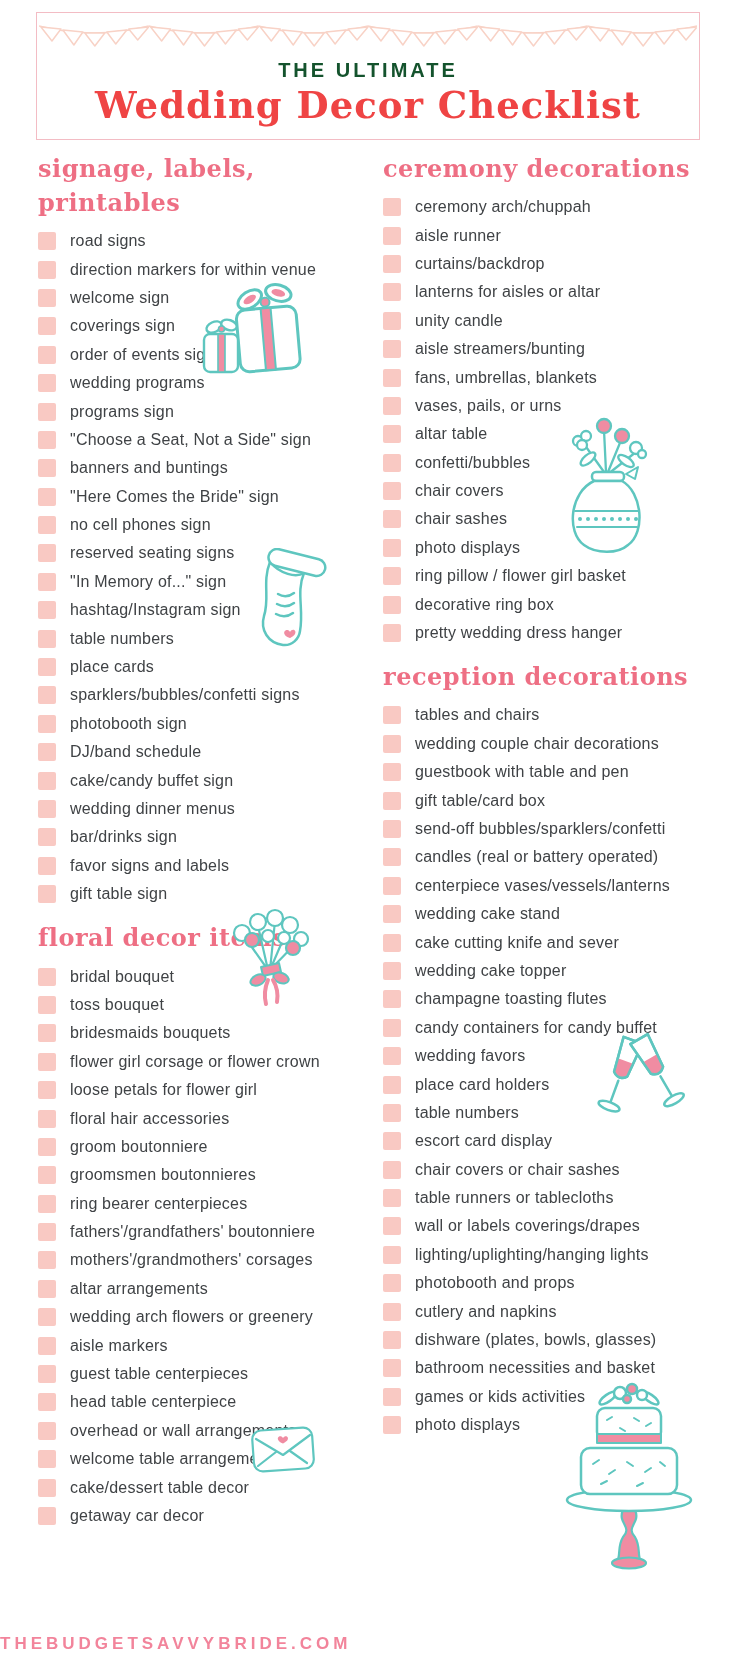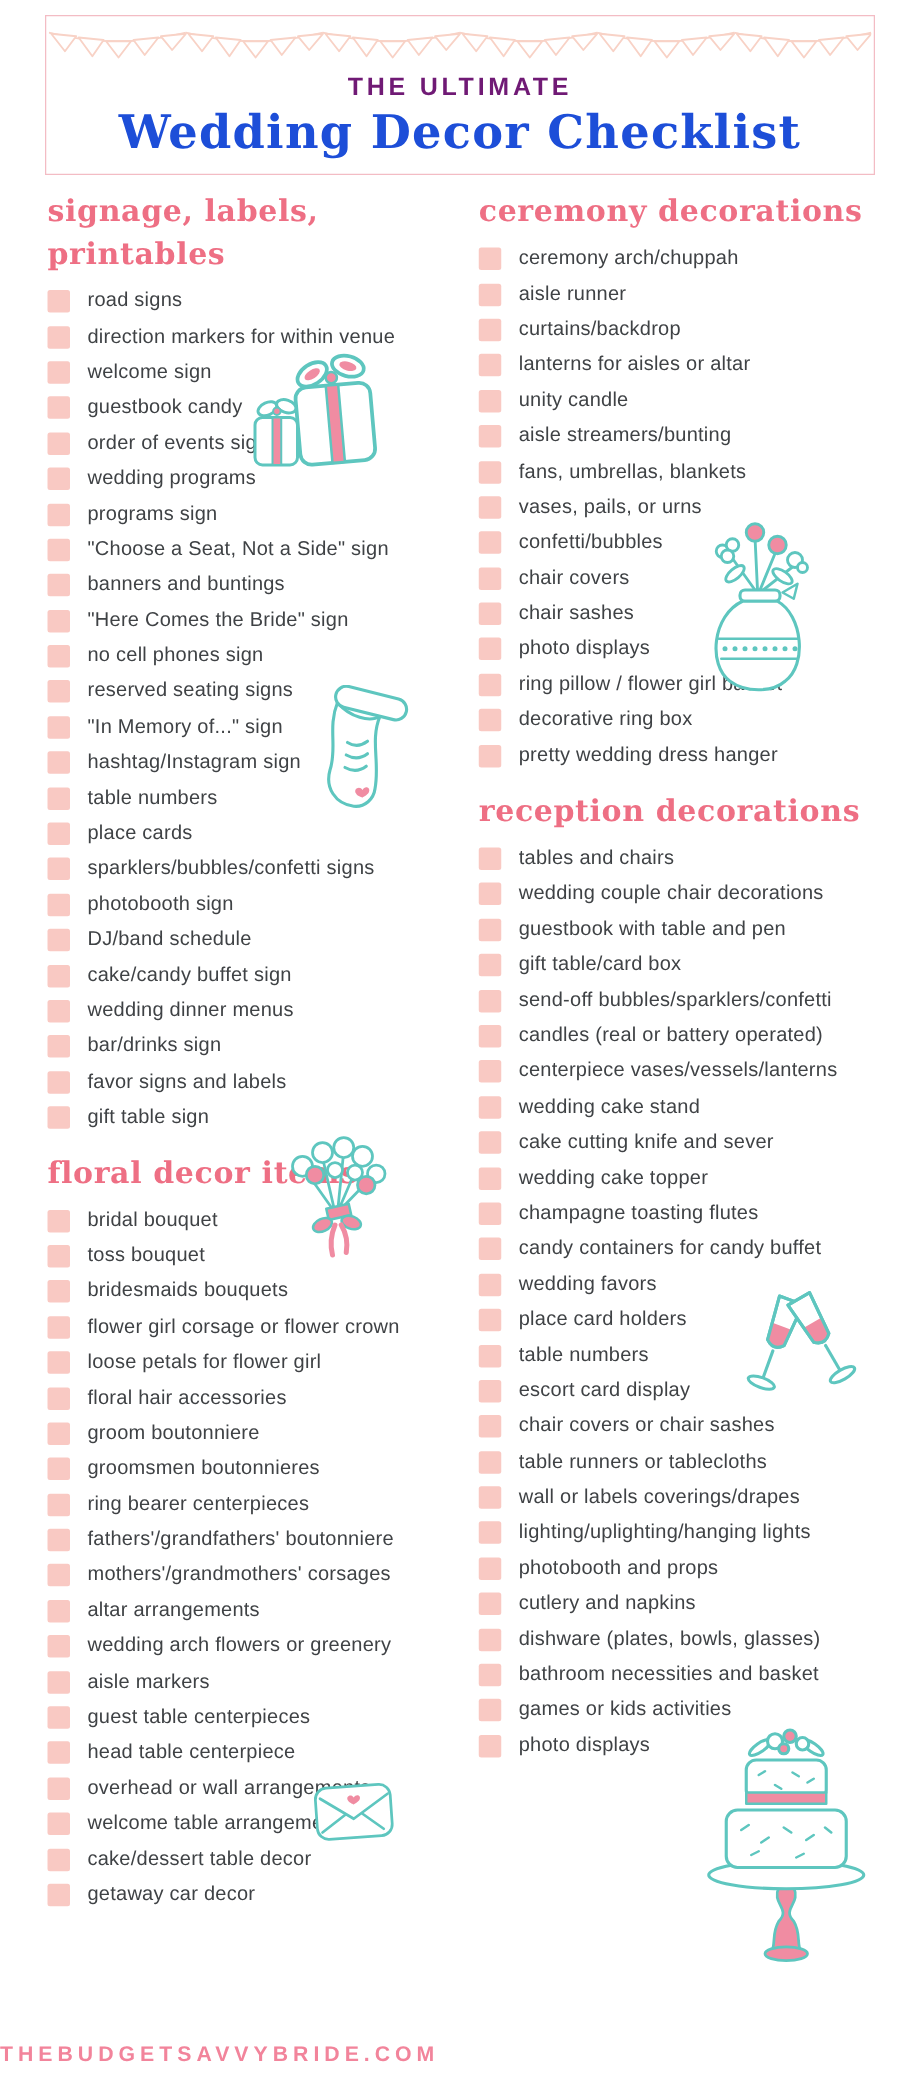--- a/index.html
+++ b/index.html
@@ -2,23 +2,23 @@
 <html><head>
 <meta charset="utf-8">
 <style>
   html,body{margin:0;padding:0;background:#ffffff;}
   .page{position:relative;width:736px;height:1676px;background:#ffffff;overflow:hidden;
         font-family:"Liberation Sans",sans-serif;}
 
   
   .title-box{position:absolute;left:36px;right:36px;top:12px;height:126px;border:1px solid #f3bcc4;background:#fff;}
   .bunting{position:absolute;top:10px;left:2px;width:658px;height:30px;}
-  .kicker{position:absolute;top:46px;left:0;width:100%;text-align:center;color:#701a75;
+  .kicker{position:absolute;top:46px;left:0;width:100%;text-align:center;color:#14532d;
           font-size:20px;font-weight:bold;letter-spacing:3px;}
-  .main-title{position:absolute;top:70px;left:0;width:100%;text-align:center;color:#1d4ed8;
+  .main-title{position:absolute;top:70px;left:0;width:100%;text-align:center;color:#ef4444;
           font-size:37px;font-weight:bold;font-family:"DejaVu Serif","Liberation Serif",serif;margin:0;letter-spacing:1px;}
 
   
   .col{position:absolute;top:152px;}
   .col-left{left:38px;width:336px;}
   .col-right{left:383px;width:352px;}
   .section-title{font-family:"DejaVu Serif","Liberation Serif",serif;font-weight:bold;font-size:24px;
           color:#ee6f84;margin:0 0 7px 0;line-height:34px;letter-spacing:0.5px;}
   .items{list-style:none;margin:0 0 13px 0;padding:0;}
   .item{display:flex;align-items:center;height:28.4px;}
@@ -80,21 +80,21 @@
         <li class="item">
           <span class="checkbox"></span>
           <span class="item-label">direction markers for within venue</span>
         </li>
         <li class="item">
           <span class="checkbox"></span>
           <span class="item-label">welcome sign</span>
         </li>
         <li class="item">
           <span class="checkbox"></span>
-          <span class="item-label">guestbook candy</span>
+          <span class="item-label">coverings sign</span>
         </li>
         <li class="item">
           <span class="checkbox"></span>
           <span class="item-label">order of events sign</span>
         </li>
         <li class="item">
           <span class="checkbox"></span>
           <span class="item-label">wedding programs</span>
         </li>
         <li class="item">
@@ -281,20 +281,24 @@
           <span class="checkbox"></span>
           <span class="item-label">aisle streamers/bunting</span>
         </li>
         <li class="item">
           <span class="checkbox"></span>
           <span class="item-label">fans, umbrellas, blankets</span>
         </li>
         <li class="item">
           <span class="checkbox"></span>
           <span class="item-label">vases, pails, or urns</span>
+        </li>
+        <li class="item">
+          <span class="checkbox"></span>
+          <span class="item-label">altar table</span>
         </li>
         <li class="item">
           <span class="checkbox"></span>
           <span class="item-label">confetti/bubbles</span>
         </li>
         <li class="item">
           <span class="checkbox"></span>
           <span class="item-label">chair covers</span>
         </li>
         <li class="item">

